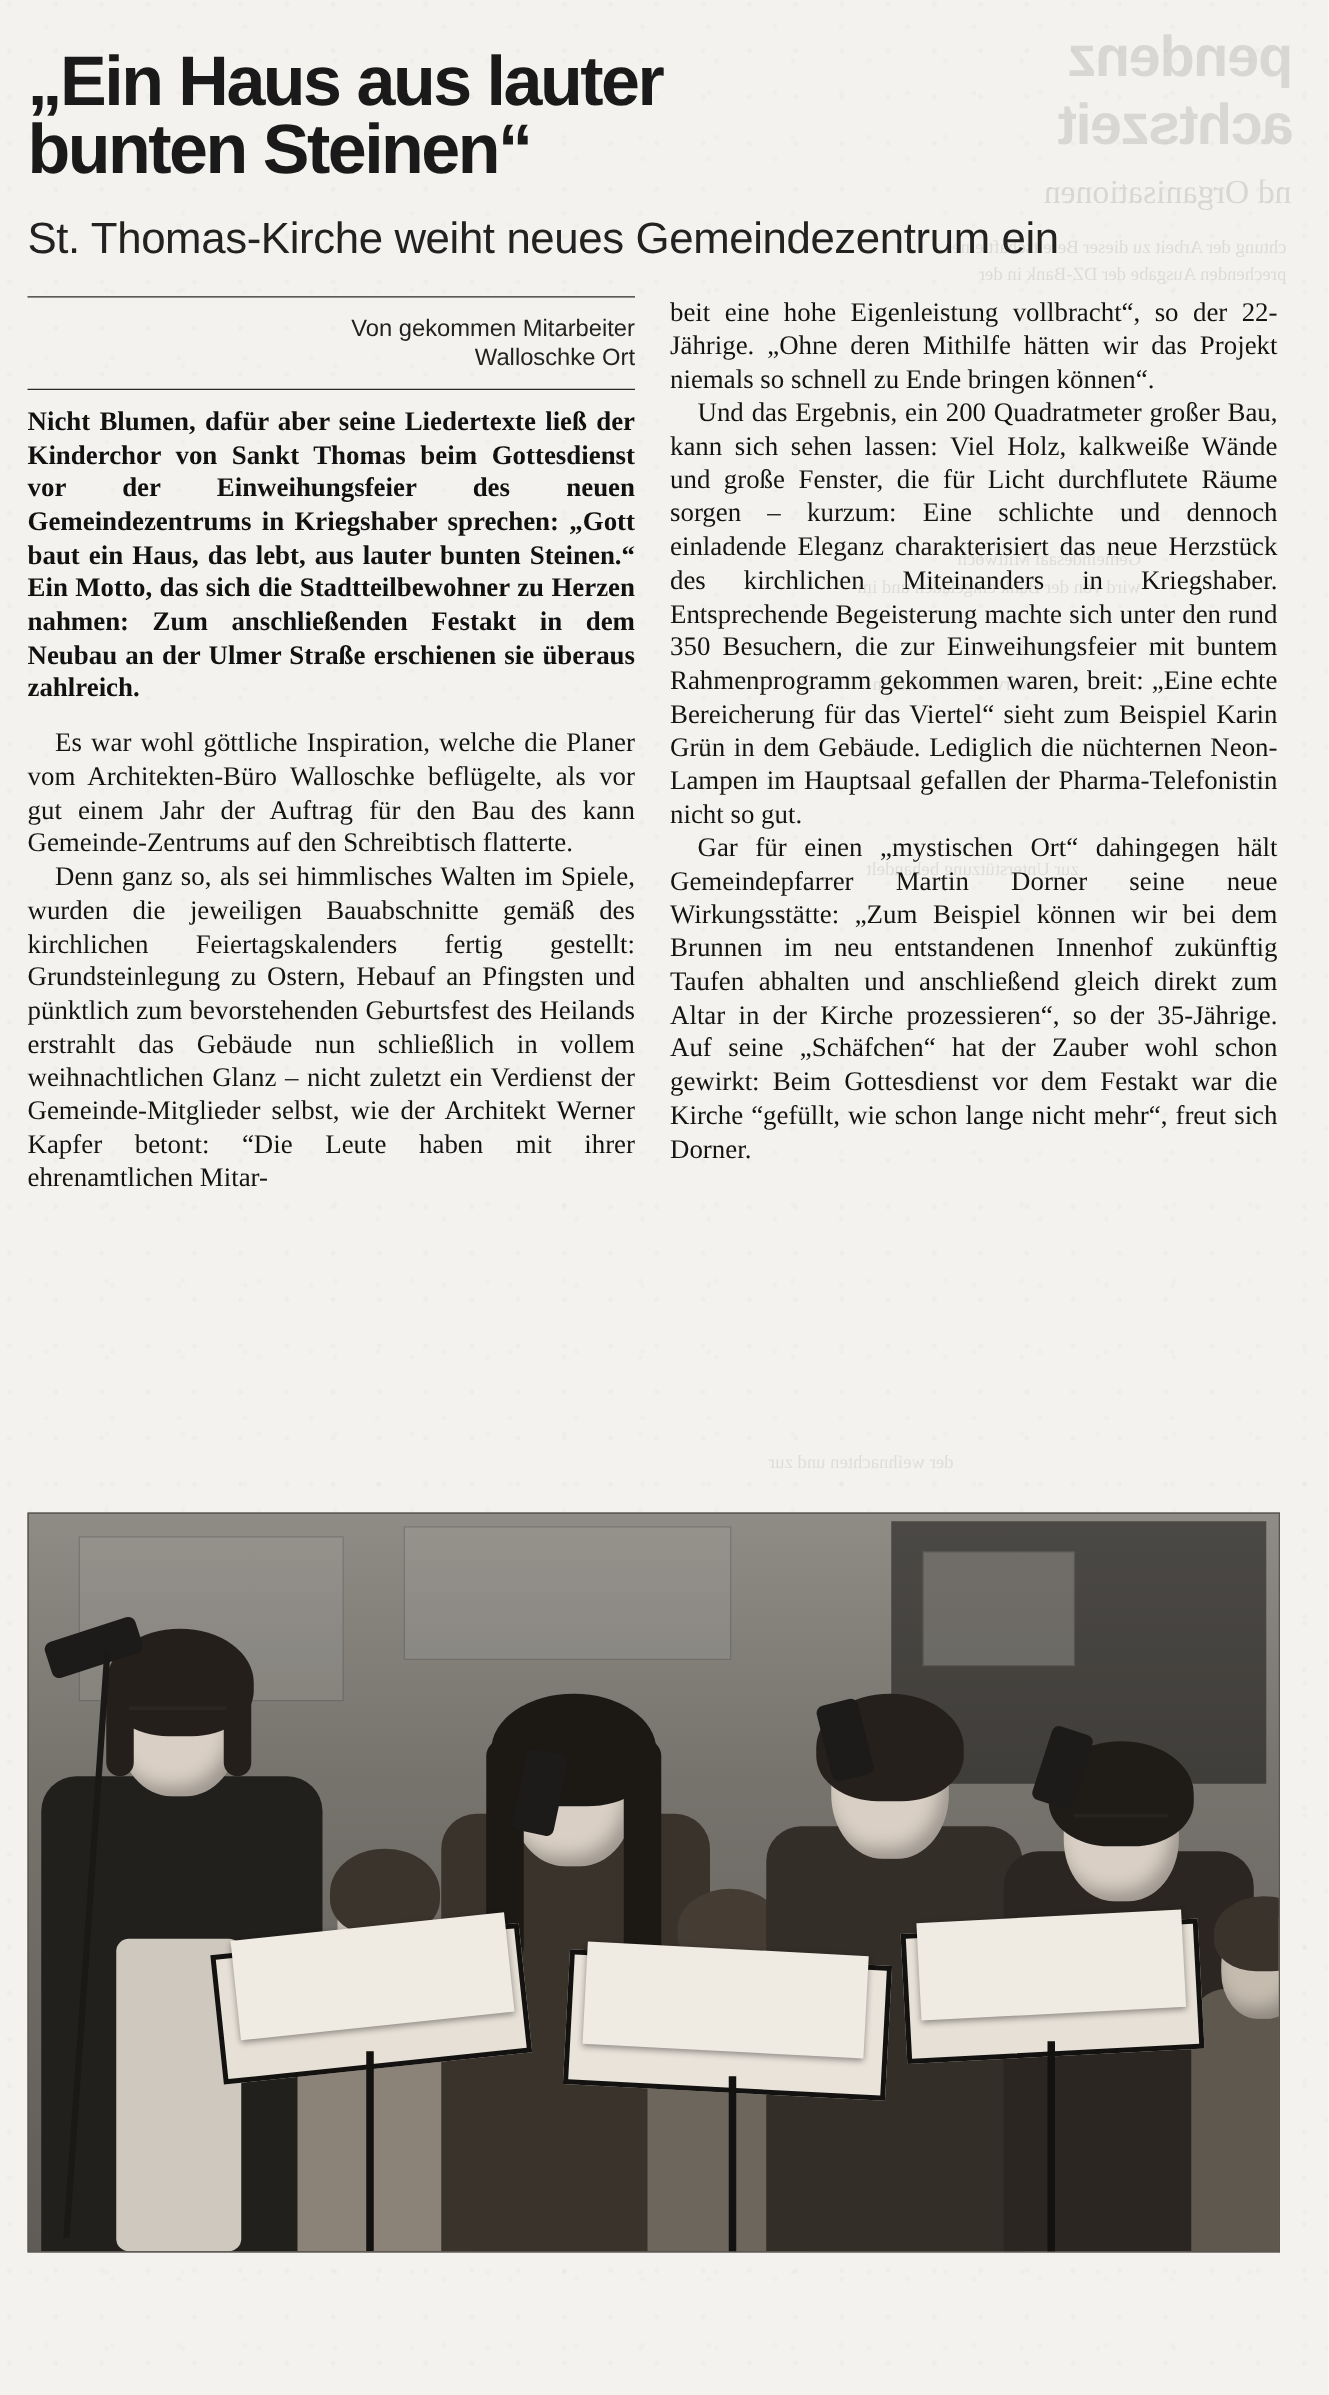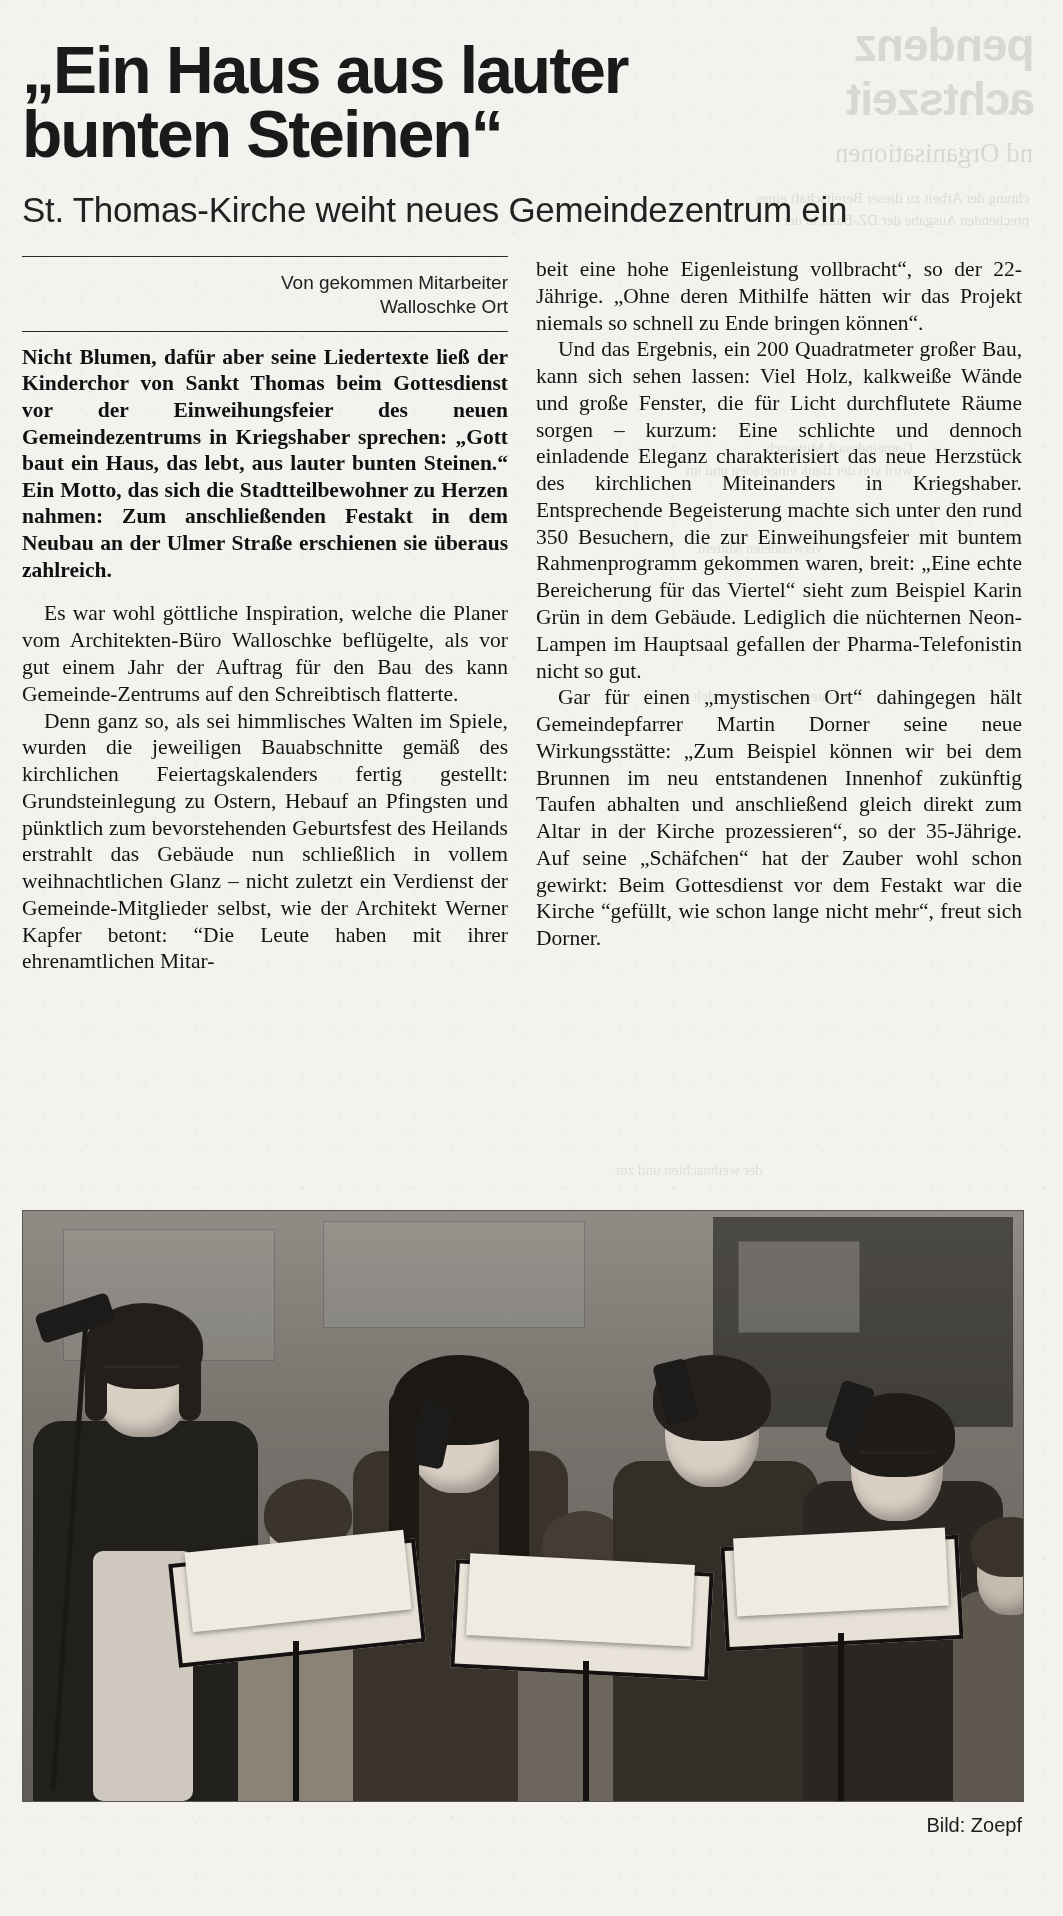--- a/index.html
+++ b/index.html
@@ -54,21 +54,21 @@
     position: absolute;
     left: 22px;
     top: 0;
     width: 1000px;
   }
 
   
   .headline {
     font-family: "Liberation Sans", sans-serif;
     font-weight: bold;
-    font-size: 66px;
+    font-size: 56px;
     line-height: 0.97;
     letter-spacing: -2px;
     color: #1a1a1a;
     margin: 38px 0 0 0;
     max-width: 730px;
   }
   .headline .l2 { display: block; }
 
   .subhead {
     font-family: "Liberation Sans", sans-serif;
@@ -338,16 +338,15 @@
       <div class="stand" style="left:700px; top:330px; width:230px; height:96px; transform:rotate(-3deg); background:#e6e0d6;"></div>
       <div class="mic-stand" style="left:815px; top:422px; height:170px; width:6px; background:#141210;"></div>
 
       <div class="sheet" style="left:165px; top:330px; width:220px; height:80px; transform:rotate(-6deg);"></div>
       <div class="sheet" style="left:445px; top:348px; width:225px; height:82px; transform:rotate(3deg);"></div>
       <div class="sheet" style="left:712px; top:322px; width:212px; height:78px; transform:rotate(-3deg);"></div>
     </div>
   </div>
 
   <div class="caption">
-    <span class="credit">Bild: Zoepf</span>
   </div>
 
 </div>
 
 </body></html>

